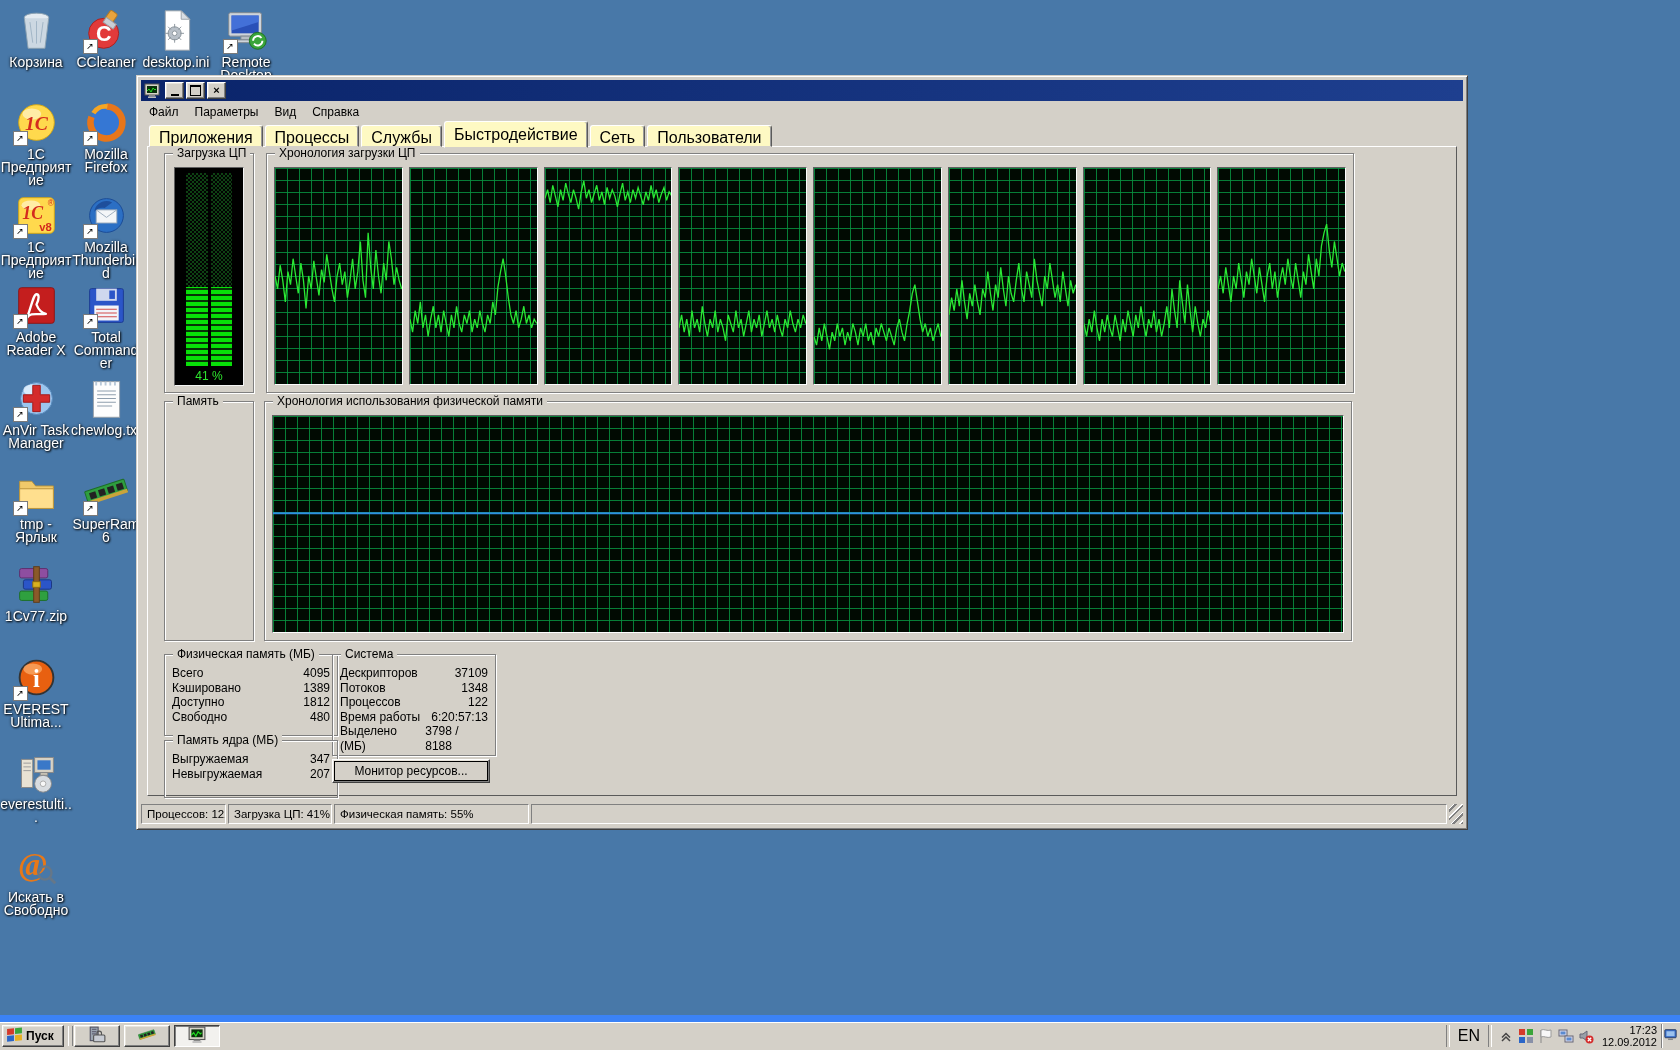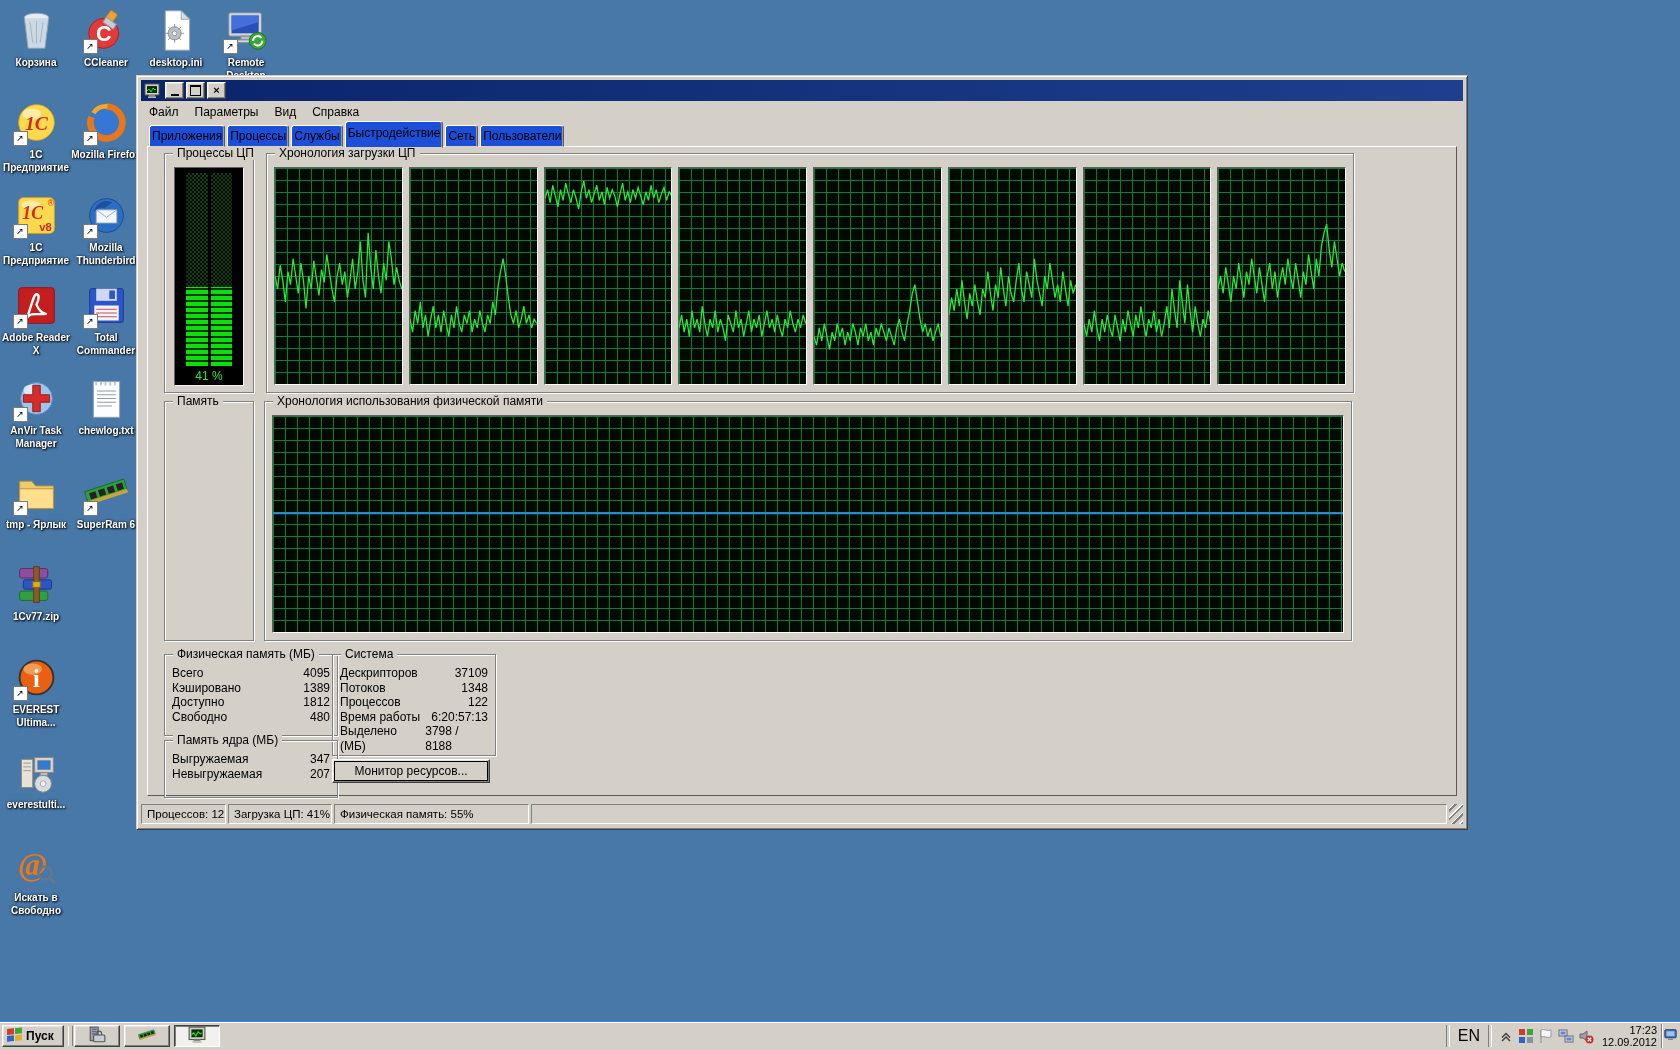--- a/index.html
+++ b/index.html
@@ -5,22 +5,22 @@
   html,body{margin:0;padding:0;width:1680px;height:1050px;overflow:hidden;
     font-family:"Liberation Sans","DejaVu Sans",sans-serif;font-size:12px;}
   
   .desktop{position:fixed;left:0;top:0;right:0;bottom:28px;background:#4878a8;}
   .dicon{position:absolute;width:72px;text-align:center;cursor:default;}
   .dicon .ic{width:45px;height:45px;margin:0 auto;position:relative;}
   .dicon .ic svg{width:45px;height:45px;display:block;}
   .dicon .sc{position:absolute;left:-1px;bottom:-1px;width:13px;height:13px;background:#fff;
     border:1px solid #7a7a7a;display:flex;align-items:center;justify-content:center;
     font-size:9px;line-height:9px;color:#000;}
-  .dicon .lbl{margin-top:3px;font-size:10px;line-height:13px;color:#fff;
-    text-shadow:1px 1px 2px #000,0 0 3px rgba(0,0,0,.8);word-wrap:break-word;font-weight:bold;}
+  .dicon .lbl{margin-top:3px;font-size:14px;line-height:13px;color:#fff;
+    text-shadow:1px 1px 2px #000,0 0 3px rgba(0,0,0,.8);word-wrap:break-word;}
   
   .raised{border:1px solid;border-color:#ffffff #404040 #404040 #ffffff;
     box-shadow:inset -1px -1px 0 #808080,inset 1px 1px 0 #e8e4dc;background:#d4d0c8;}
   .sunken{border:1px solid;border-color:#808080 #ffffff #ffffff #808080;}
   
   .window{position:absolute;left:136px;top:75px;width:1330px;height:753px;background:#d4d0c8;
     border:1px solid;border-color:#d4d0c8 #404040 #404040 #d4d0c8;
     box-shadow:inset 1px 1px 0 #ffffff,inset -1px -1px 0 #808080;}
   .titlebar{position:absolute;left:4px;top:4px;right:4px;height:21px;
     background:linear-gradient(90deg,#0a246a,#1e3f8f);display:flex;align-items:center;
@@ -28,21 +28,21 @@
   .titlebar .ticon{width:16px;height:16px;margin:0 3px 0 1px;}
   .titlebar .ticon svg{width:16px;height:16px;display:block;}
   .title-text{flex:1;font-weight:bold;font-size:12px;white-space:nowrap;}
   .winbtn{width:17px;height:15px;margin-left:2px;display:flex;align-items:center;justify-content:center;
     font-size:11px;line-height:11px;color:#000;}
   .winbtn .mg{display:block;width:8px;height:2px;background:#000;margin-top:8px;}
   .winbtn .xg{display:block;width:9px;height:8px;border:1px solid #000;border-top-width:2px;}
   .menubar{position:absolute;left:4px;top:26px;right:4px;height:19px;display:flex;align-items:center;}
   .menu-item{padding:2px 8px;}
   .tabstrip{position:absolute;left:12px;top:48px;height:23px;display:flex;align-items:flex-end;z-index:3;}
-  .tab{height:17px;padding:3px 2px 0;margin-right:2px;background:#1d4ed8;font-size:12px;
+  .tab{height:17px;padding:3px 9px 0;margin-right:2px;background:#fef9c3;font-size:16px;
     border:1px solid;border-color:#ffffff #5a5a5a #d4d0c8 #ffffff;border-radius:3px 3px 0 0;
     box-shadow:inset -1px 0 0 #9a9a9a;}
   .tab.active{height:21px;margin-bottom:-1px;padding-top:4px;position:relative;z-index:4;}
   .tabpage{position:absolute;left:10px;top:70px;width:1308px;height:648px;background:#d4d0c8;
     border:1px solid;border-color:#ffffff #5a5a5a #5a5a5a #ffffff;z-index:2;}
   
   .group{position:absolute;border:1px solid #808080;
     box-shadow:1px 1px 0 #ffffff,inset 1px 1px 0 #ffffff;}
   .gtitle{position:absolute;top:-8px;left:8px;background:#d4d0c8;padding:0 4px;font-size:12px;
     line-height:14px;white-space:nowrap;}
@@ -70,21 +70,21 @@
   .stats-body{padding-top:11px;}
   .resmon{position:absolute;left:184px;top:612px;width:158px;height:24px;font-size:12px;
     display:flex;align-items:center;justify-content:center;outline:1px solid #000;outline-offset:-3px;}
   
   .statusbar{position:absolute;left:4px;right:4px;bottom:5px;height:20px;display:flex;gap:2px;}
   .spanel{font-size:11.5px;line-height:18px;padding-left:5px;white-space:nowrap;overflow:hidden;}
   .sgrip{width:14px;background:
     repeating-linear-gradient(135deg,transparent 0 3px,#ffffff 3px 4px,#808080 4px 6px);}
   
   .taskbar{position:fixed;left:0;bottom:0;width:1680px;height:28px;background:#d4d0c8;
-    border-top:1px solid #3b82f6;box-shadow:inset 0 1px 0 #fff;z-index:50;}
+    border-top:7px solid #3b82f6;box-shadow:inset 0 1px 0 #fff;z-index:50;}
   .start-btn{position:absolute;left:2px;top:3px;height:22px;width:62px;display:flex;align-items:center;
     gap:3px;padding-left:3px;font-weight:bold;font-size:12px;box-sizing:border-box;}
   .start-btn svg{width:17px;height:17px;}
   .tb-grip{position:absolute;left:68px;top:4px;width:3px;height:20px;
     border-left:1px solid #fff;border-right:1px solid #808080;}
   .tb-btn{position:absolute;top:3px;width:46px;height:22px;display:flex;align-items:center;
     justify-content:center;box-sizing:border-box;}
   .tb-btn svg{width:18px;height:18px;}
   .tb-btn.active{border-color:#404040 #ffffff #ffffff #404040;background:#f2f1ee;
     box-shadow:inset 1px 1px 0 #808080;}
@@ -350,21 +350,21 @@
         <span class="tab">Процессы</span>
         <span class="tab">Службы</span>
         <span class="tab active">Быстродействие</span>
         <span class="tab">Сеть</span>
         <span class="tab">Пользователи</span>
       </div>
 
     <div class="tabpage">
 
       <div class="group" style="left:16px;top:6px;width:88px;height:238px;">
-        <span class="gtitle">Процессы ЦП</span>
+        <span class="gtitle">Загрузка ЦП</span>
         <div class="meter-panel">
           <div class="led-wrap">
             <div class="meter-col">
                 <div class="lit" id="cpu-lit" style="height: 41%;"></div>
               </div>
             <div class="meter-col">
                 <div class="lit" id="cpu-lit2" style="height: 41%;"></div>
               </div>
           </div>
           <div class="meter-value">41 %</div>

